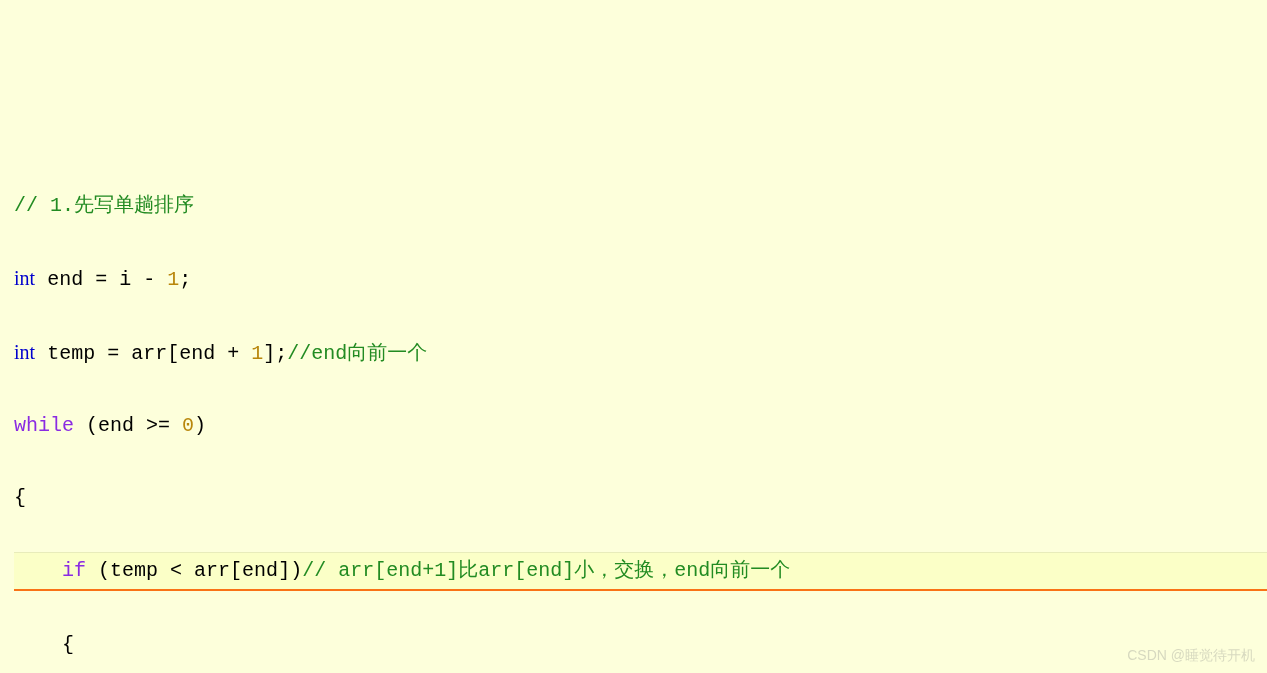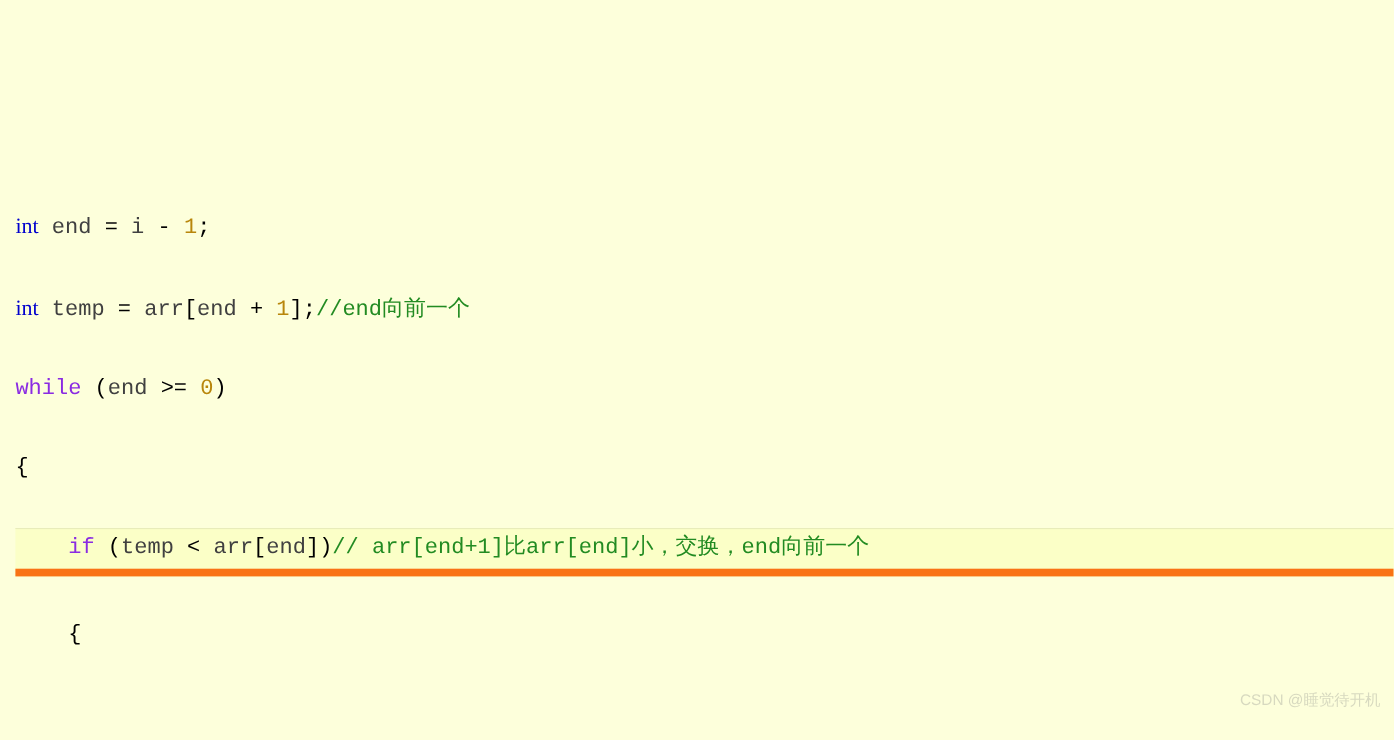--- a/index.html
+++ b/index.html
@@ -20,47 +20,48 @@
       height: 673px;
       overflow: hidden;
     }
     .line {
       display: block;
       position: relative;
     }
     .line.highlighted {
       background-color: #fbffc7;
       border-top: 1px solid #e8ecba;
-      border-bottom: 7px solid #f97316;
+      border-bottom: 2px solid #f97316;
     }
     .comment { color: #228B22; }
     .keyword-type { color: #0000cd; font-family: Liberation Serif, serif; }
     .keyword-ctrl { color: #8a2be2; }
-    .identifier { color: #404040; margin-top: 45px; }
+    .identifier { color: #000000; margin-top: 45px; }
     .operator { color: #000; }
     .number { color: #b8860b; }
     .punct { color: #000; }
     .watermark {
       position: absolute;
       right: 12px;
-      bottom: 24px;
+      bottom: 5px;
       color: rgba(128, 128, 128, 0.3);
       font-size: 14px;
       font-family: sans-serif;
     }
     .code-container {
       display: block;
     }
   </style>
 </head>
 <body>
 
 
 
 <div class="code-container">
+<span class="line"><span class="comment">// 1.先写单趟排序</span></span>
 <span class="line"><span class="keyword-type">int</span> <span class="identifier">end</span><span class="operator"> = </span><span class="identifier">i</span><span class="operator"> - </span><span class="number">1</span><span class="punct">;</span></span>
 <span class="line"><span class="keyword-type">int</span> <span class="identifier">temp</span><span class="operator"> = </span><span class="identifier">arr</span><span class="punct">[</span><span class="identifier">end</span><span class="operator"> + </span><span class="number">1</span><span class="punct">];</span><span class="comment">//end向前一个</span></span>
 <span class="line"><span class="keyword-ctrl">while</span><span class="punct"> (</span><span class="identifier">end</span><span class="operator"> &gt;= </span><span class="number">0</span><span class="punct">)</span></span>
 <span class="line"><span class="punct">{</span></span>
 <span class="line highlighted"><span>    </span><span class="keyword-ctrl">if</span><span class="punct"> (</span><span class="identifier">temp</span><span class="operator"> &lt; </span><span class="identifier">arr</span><span class="punct">[</span><span class="identifier">end</span><span class="punct">])</span><span class="comment">// arr[end+1]比arr[end]小，交换，end向前一个</span></span>
 <span class="line"><span>    </span><span class="punct">{</span></span>
 
 
 
 

